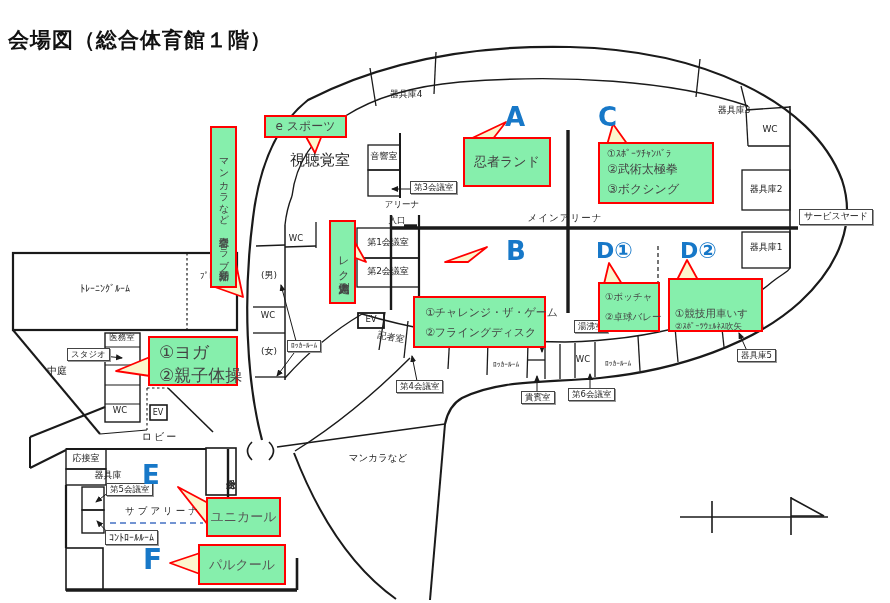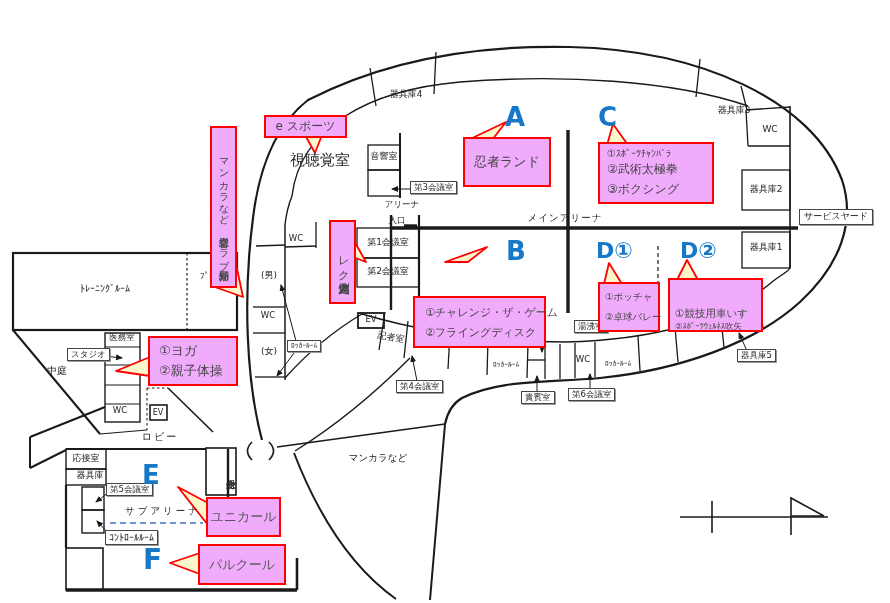--- a/index.html
+++ b/index.html
@@ -5,21 +5,21 @@
   html,body{margin:0;padding:0;background:#fff;}
   #stage{position:relative;width:890px;height:603px;background:#ffffff;overflow:hidden;
          font-family:"DejaVu Sans",sans-serif;color:#222;}
   .abs{position:absolute;}
   svg{position:absolute;left:0;top:0;z-index:1;}
   .title{font-size:21px;font-weight:bold;color:#111;letter-spacing:1px;z-index:2;}
   .lbl{position:absolute;font-size:9px;line-height:1.15;text-align:center;white-space:nowrap;z-index:2;color:#222;}
   .boxlbl{position:absolute;font-size:8.5px;line-height:1.1;background:#fff;border:1px solid #444;
           box-shadow:1px 1px 0 #9a9a9a;padding:1px 3px;white-space:nowrap;z-index:3;color:#222;}
   .zl{position:absolute;font-weight:bold;color:#1778c8;z-index:4;font-size:26px;line-height:1;}
-  .co{position:absolute;background:#f0abfc;border:2px solid #ff0000;color:#444;z-index:5;
+  .co{position:absolute;background:#86efac;border:2px solid #ff0000;color:#444;z-index:5;
       display:flex;flex-direction:column;justify-content:center;box-sizing:border-box;}
   .co.center{align-items:center;text-align:center;}
   .co .ln{white-space:nowrap;}
   .vert{writing-mode:vertical-rl;text-orientation:upright;align-items:center;}
   .tilt{transform:rotate(10deg);}
 </style>
 </head>
 <body>
 
 <div id="stage">
@@ -174,20 +174,21 @@
       <polygon points="607,145 628,145 613,124"></polygon>
       <polygon points="445,262 468,262 487,247"></polygon>
       <polygon points="604,284 622,284 609,263"></polygon>
       <polygon points="677,280 698,280 687,260"></polygon>
       <polygon points="150,357 150,376 116,371"></polygon>
       <polygon points="208,503 208,525 178,487"></polygon>
       <polygon points="200,553 200,574 170,563"></polygon>
     </g>
   </svg>
 
+  <div class="abs title" style="left:8px;top:26px;">会場図（総合体育館１階）</div>
 
   <div class="lbl" style="left:381px;top:89px;width:50px;">器具庫4</div>
   <div class="lbl" style="left:709px;top:105px;width:50px;">器具庫3</div>
   <div class="lbl" style="left:755px;top:124px;width:30px;">WC</div>
   <div class="lbl" style="left:741px;top:184px;width:50px;">器具庫2</div>
   <div class="lbl" style="left:741px;top:242px;width:50px;">器具庫1</div>
   <div class="lbl" style="left:290px;top:152px;width:60px;font-size:15px;">視聴覚室</div>
   <div class="lbl" style="left:366px;top:151px;width:36px;">音響室</div>
   <div class="lbl" style="left:380px;top:200px;width:44px;font-size:8.5px;">アリーナ</div>
   <div class="lbl" style="left:382px;top:216px;width:30px;font-size:8.5px;">入口</div>
@@ -205,21 +206,21 @@
   <div class="lbl" style="left:105px;top:406px;width:30px;font-size:8.5px;">WC</div>
   <div class="lbl" style="left:149px;top:408px;width:18px;font-size:8px;">EV</div>
   <div class="lbl" style="left:359px;top:315px;width:24px;font-size:8.5px;">EV</div>
   <div class="lbl" style="left:135px;top:431px;width:50px;font-size:10px;letter-spacing:2px;">ロビー</div>
   <div class="lbl tilt" style="left:371px;top:332px;width:40px;">記者室</div>
   <div class="lbl" style="left:483px;top:361px;width:46px;font-size:7.5px;">ﾛｯｶｰﾙｰﾑ</div>
   <div class="lbl" style="left:570px;top:355px;width:26px;font-size:8.5px;">WC</div>
   <div class="lbl" style="left:595px;top:360px;width:46px;font-size:7.5px;">ﾛｯｶｰﾙｰﾑ</div>
   <div class="lbl" style="left:343px;top:453px;width:70px;font-size:9.5px;">マンカラなど</div>
   <div class="lbl" style="left:66px;top:453px;width:40px;">応接室</div>
-  <div class="lbl" style="left:62px;top:470px;width:40px;padding-left:8px;">器具庫</div>
+  <div class="lbl" style="left:80px;top:470px;width:40px;padding-left:8px;">器具庫</div>
   <div class="lbl" style="left:123px;top:506px;width:80px;font-size:9.5px;letter-spacing:3px;">サブアリーナ</div>
   <div class="lbl" style="left:206px;top:450px;width:30px;height:44px;writing-mode:vertical-rl;text-orientation:upright;font-size:9.5px;">総合受付</div>
 
   <div class="boxlbl" style="left:410px;top:181px;">第3会議室</div>
   <div class="boxlbl" style="left:67px;top:348px;">スタジオ</div>
   <div class="boxlbl" style="left:287px;top:340px;font-size:7.5px;">ﾛｯｶｰﾙｰﾑ</div>
   <div class="boxlbl" style="left:396px;top:380px;">第4会議室</div>
   <div class="boxlbl" style="left:526px;top:320px;margin-left:48px;">湯沸室</div>
   <div class="boxlbl" style="left:521px;top:391px;">貴賓室</div>
   <div class="boxlbl" style="left:568px;top:388px;">第6会議室</div>
@@ -266,21 +267,21 @@
   <div class="co" style="left:598px;top:282px;width:62px;height:50px;padding:3px 5px;font-size:9.5px;justify-content:space-around;">
     <span class="ln">①ボッチャ</span>
     <span class="ln">②卓球バレー</span>
   </div>
 
   <div class="co" style="left:668px;top:278px;width:95px;height:54px;padding:3px 5px;justify-content:space-around;">
     <span class="ln" style="font-size:10.5px;margin-top:24px;">①競技用車いす</span>
     <span class="ln" style="font-size:8.5px;">②ｽﾎﾟｰﾂｳｪﾙﾈｽ吹矢</span>
   </div>
 
-  <div class="co" style="left:148px;top:336px;width:90px;height:50px;padding:3px 9px;font-size:13px;justify-content:space-around;">
+  <div class="co" style="left:148px;top:336px;width:90px;height:50px;padding:3px 9px;font-size:17px;justify-content:space-around;">
     <span class="ln">①ヨガ</span>
     <span class="ln">②親子体操</span>
   </div>
 
   <div class="co center" style="left:206px;top:497px;width:75px;height:40px;font-size:13px;color:#555;">
     <span class="ln">ユニカール</span>
   </div>
 
   <div class="co center" style="left:198px;top:544px;width:88px;height:41px;font-size:13px;color:#555;">
     <span class="ln">パルクール</span>

